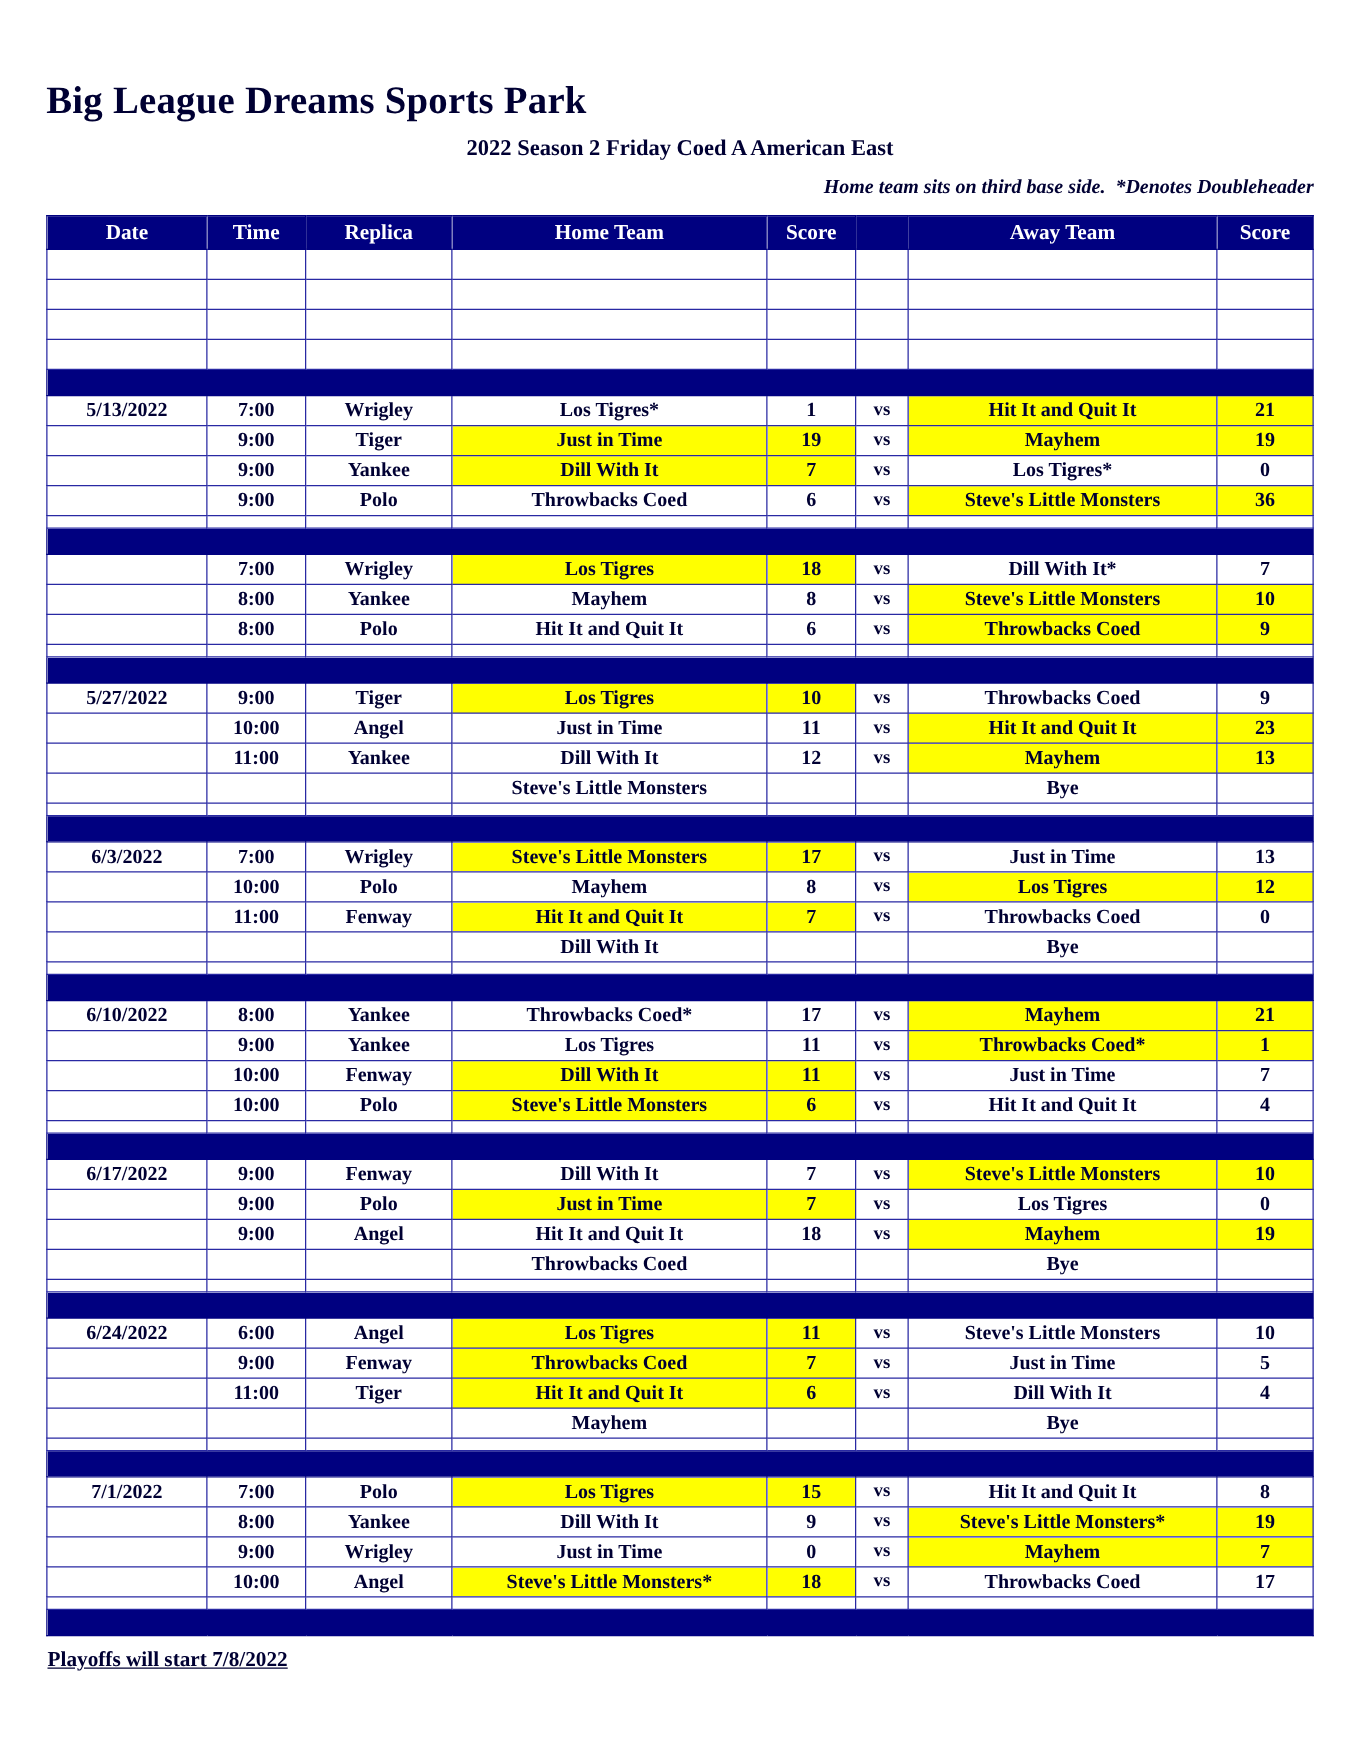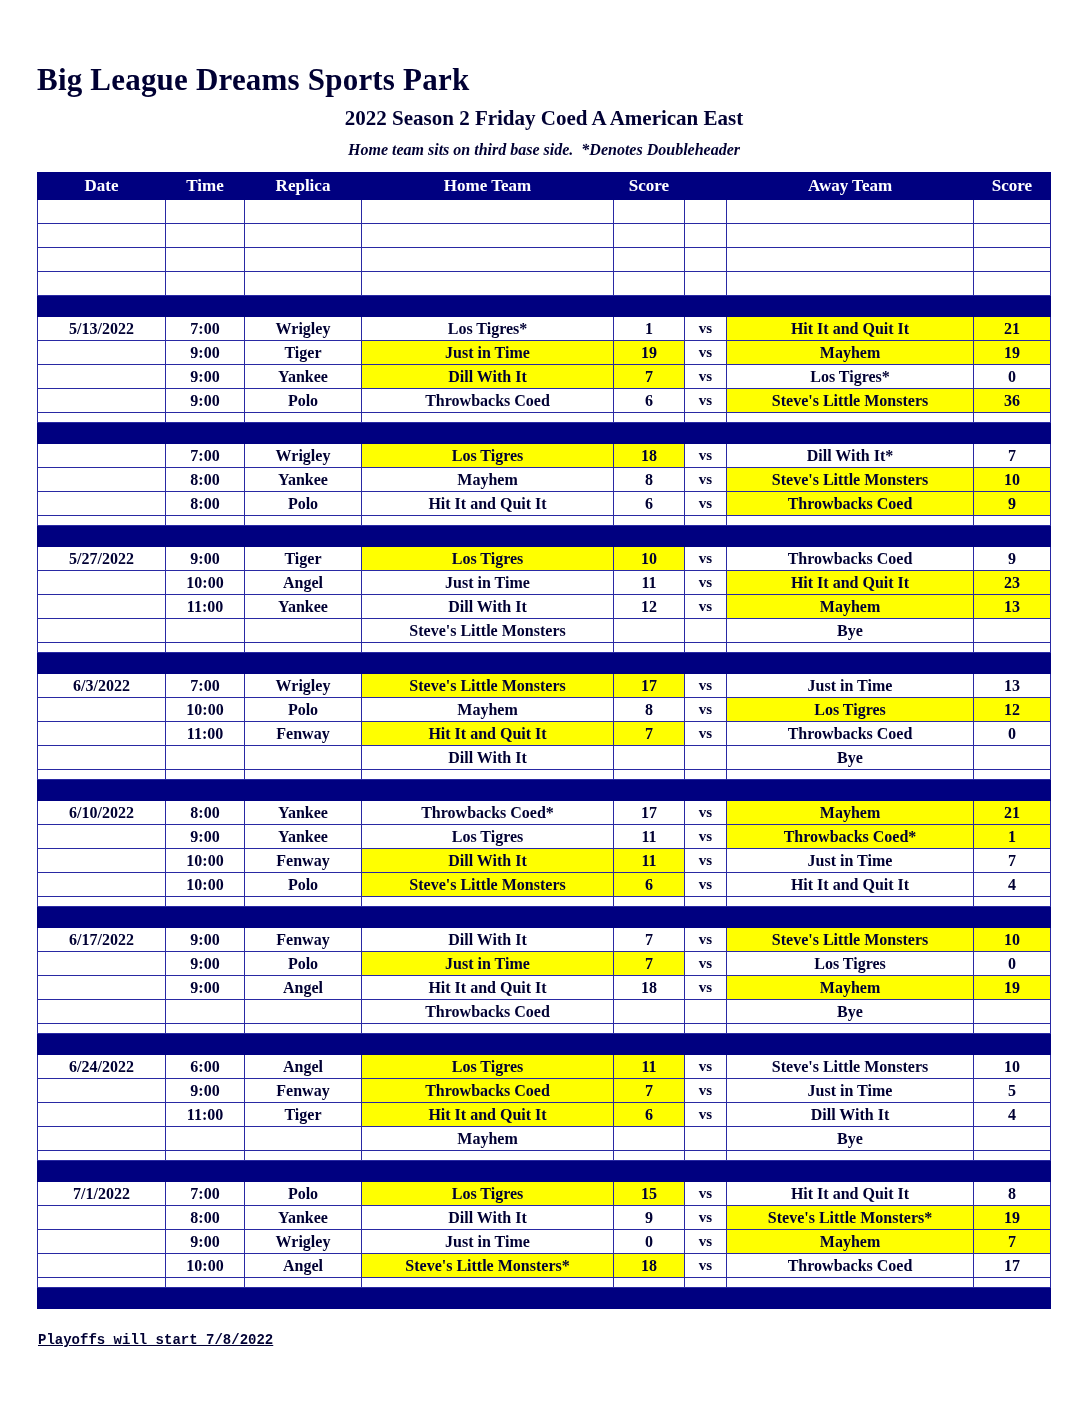--- a/index.html
+++ b/index.html
@@ -14,27 +14,27 @@
   .sheet { padding: 62px 37px 0 37px; }
   .title {
     text-align: left;
     font-size: 31px;
     font-weight: bold;
     line-height: 36px;
     letter-spacing: 0.2px;
   }
   .subtitle {
     text-align: center;
-    font-size: 21px;
+    font-size: 18px;
     font-weight: bold;
     line-height: 26px;
     margin-top: 7px;
   }
   .note {
-    text-align: center;
+    text-align: right;
     font-size: 16px;
     font-weight: bold;
     font-style: italic;
     line-height: 19px;
     margin-top: 9px;
     white-space: pre;
   }
   table.schedule {
     border-collapse: collapse;
     table-layout: fixed;
@@ -59,26 +59,25 @@
     border-color: var(--navy, #000080);
   }
   tr.empty-row { height: 24px; }
   tr.game-row, tr.bye-row { height: 24px; }
   tr.spacer-row { height: 10px; }
   tr.separator-row { height: 21px; }
   tr.separator-row td { background: var(--navy, #000080); border-color: var(--navy, #000080); }
   td.hl { background: var(--hl, #FFFF00); }
   td.vs { font-size: 15px; }
   .footer-note {
-    margin-top: 23px;
-    font-size: 14px;
+    margin-top: 9px;
+    font-size: 17px;
     font-weight: bold;
     text-decoration: underline;
     padding-left: 1px;
-    font-family: Liberation Mono, monospace;
   }
 </style>
 </head>
 <body>
 
 <div class="sheet">
   <div class="title">Big League Dreams Sports Park</div>
   <div class="subtitle">2022 Season 2 Friday Coed A American East</div>
   <div class="note">Home team sits on third base side.  *Denotes Doubleheader</div>
 

